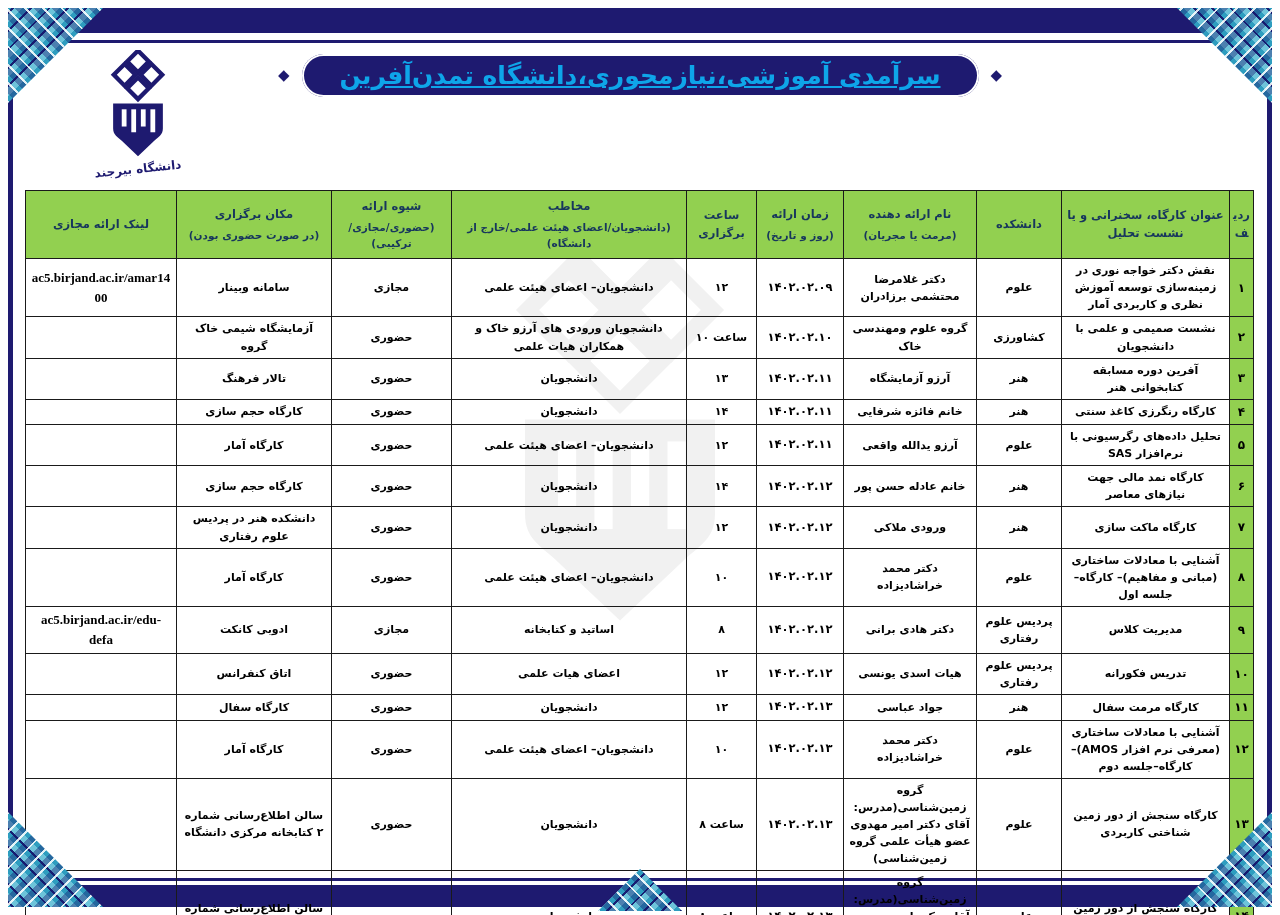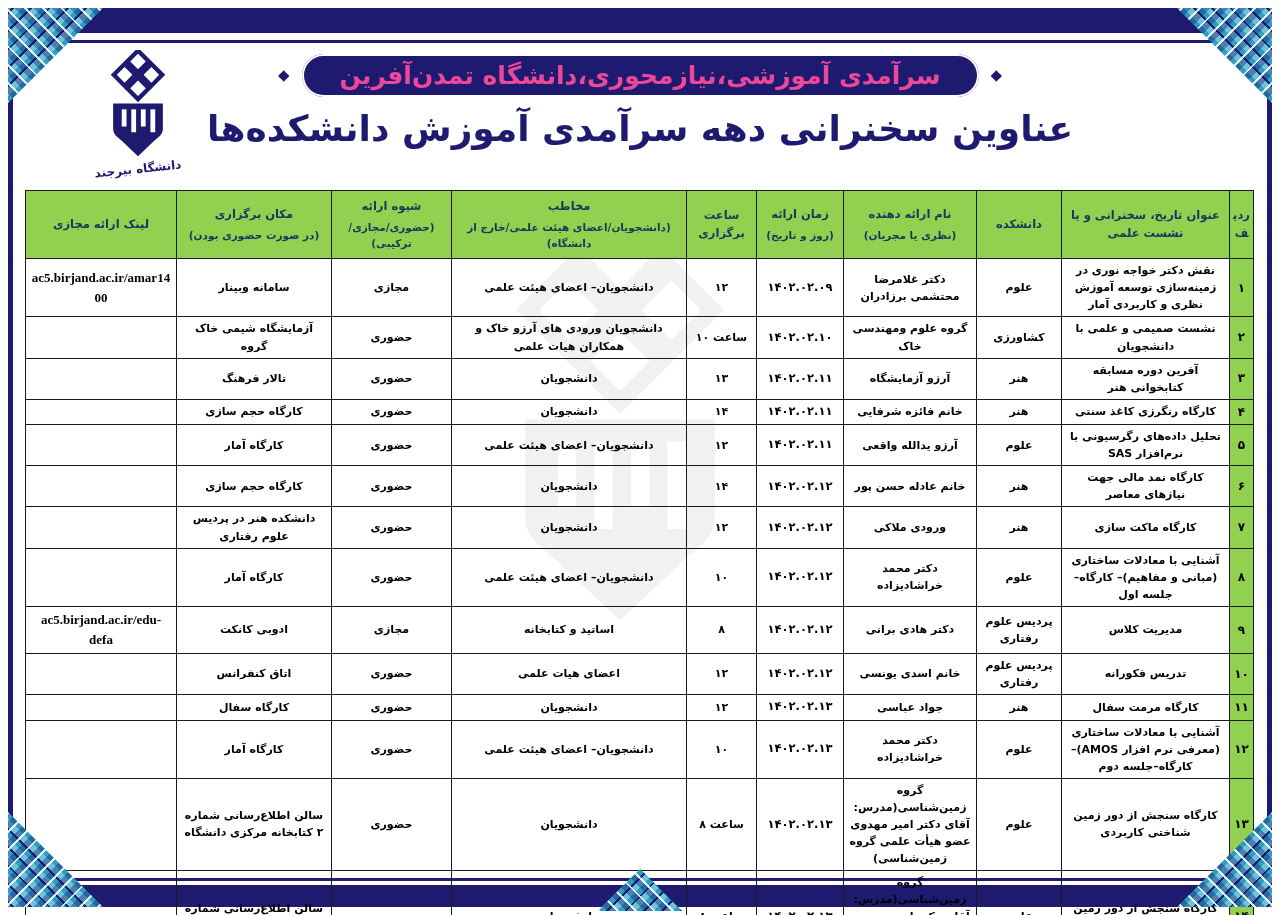--- a/index.html
+++ b/index.html
@@ -27,23 +27,23 @@
   .tile.bl{left:8px;bottom:8px;transform:scaleY(-1);}
   .tile.br{right:8px;bottom:8px;transform:scale(-1,-1);}
   .tile.bc{left:50%;bottom:4px;width:84px;height:42px;transform:translateX(-50%);
            clip-path:polygon(50% 0,100% 100%,0 100%);}
   
   .logo{position:absolute;right:auto;left:78px;top:50px;width:120px;text-align:center;color:var(--navy);z-index:2;}
   .logo svg{display:block;margin:0 auto;}
   .logo-caption{font-size:12px;font-weight:bold;transform:rotate(-6deg);margin-top:2px;letter-spacing:1px;}
   
   .banner-row{position:absolute;left:0;right:0;top:54px;display:flex;align-items:center;justify-content:center;gap:12px;z-index:2;}
-  .banner-pill{background:var(--navy);color:#ec4899;font-weight:bold;font-size:25px;
+  .banner-pill{background:var(--navy);color:#0ea5e9;font-weight:bold;font-size:25px;
                padding:7px 38px;border-radius:24px;white-space:nowrap;
-               box-shadow:0 0 0 2px #fff inset;}
+               box-shadow:0 0 0 2px #fff inset;text-decoration:underline;}
   .diamond{color:var(--navy);font-size:15px;line-height:1;}
   .page-title{position:absolute;left:0;right:0;top:108px;text-align:center;color:var(--navy);
               font-size:36px;font-weight:bold;z-index:2;}
   
   .watermark{position:absolute;left:430px;top:215px;width:380px;opacity:.06;z-index:1;filter:grayscale(1);}
   .watermark svg{width:100%;height:auto;}
   
   table.schedule{position:absolute;right:26px;top:190px;width:1228px;z-index:2;
                  border-collapse:collapse;table-layout:fixed;background:transparent;}
   .schedule th,.schedule td{border:1px solid var(--line);text-align:center;vertical-align:middle;
@@ -90,21 +90,20 @@
     </svg>
     <div class="logo-caption">دانشگاه بیرجند</div>
   </div>
 
   <div class="banner-row">
     <span class="diamond">◆</span>
     <span class="banner-pill">سرآمدی آموزشی،نیازمحوری،دانشگاه تمدن‌آفرین</span>
     <span class="diamond">◆</span>
   </div>
 
-  <div class="page-title">عناوین سخنرانی دهه سرآمدی آموزش دانشکده‌ها</div>
 
   <div class="watermark"><svg width="380" height="420" viewBox="0 0 100 115">
       <g stroke="#1e1a70" stroke-width="4.5" fill="none">
         <rect x="42" y="4" width="16" height="16" transform="rotate(45 50 12)"></rect>
         <rect x="28" y="18" width="16" height="16" transform="rotate(45 36 26)"></rect>
         <rect x="56" y="18" width="16" height="16" transform="rotate(45 64 26)"></rect>
         <rect x="42" y="32" width="16" height="16" transform="rotate(45 50 40)"></rect>
       </g>
       <path fill="#1e1a70" d="M24 56 h52 v26 c0 7 -5 9 -9 13 l-17 16 l-17 -16 c-4 -4 -9 -6 -9 -13 z"></path>
       <g fill="#fff">
@@ -124,23 +123,23 @@
       <col style="width:87px">
         <col style="width:70px">
         <col style="width:235px">
         <col style="width:120px">
       <col style="width:155px">
         <col style="width:151px">
     </colgroup>
     <thead>
       <tr>
           <th>ردیف</th>
-          <th>عنوان تاریخ، سخنرانی و یا نشست علمی</th>
+          <th>عنوان کارگاه، سخنرانی و یا نشست تحلیل</th>
           <th>دانشکده</th>
-          <th>نام ارائه دهنده<span class="sub">(نظری یا مجریان)</span></th>
+          <th>نام ارائه دهنده<span class="sub">(مرمت یا مجریان)</span></th>
           <th>زمان ارائه<span class="sub">(روز و تاریخ)</span></th>
           <th>ساعت برگزاری</th>
           <th>مخاطب<span class="sub">(دانشجویان/اعضای هیئت علمی/خارج از دانشگاه)</span></th>
           <th>شیوه ارائه<span class="sub">(حضوری/مجازی/ترکیبی)</span></th>
           <th>مکان برگزاری<span class="sub">(در صورت حضوری بودن)</span></th>
           <th>لینک ارائه مجازی</th>
         </tr>
     </thead>
     <tbody>
         <tr>
@@ -248,21 +247,21 @@
           <td>۸</td>
           <td>اساتید و کتابخانه</td>
           <td>مجازی</td>
           <td>ادوبی کانکت</td>
           <td class="link">ac5.birjand.ac.ir/edu-defa</td>
         </tr>
         <tr>
           <td class="num">۱۰</td>
           <td>تدریس فکورانه</td>
           <td>پردیس علوم رفتاری</td>
-          <td>خانم اسدی یونسی</td>
+          <td>هیات اسدی یونسی</td>
           <td>۱۴۰۲.۰۲.۱۲</td>
           <td>۱۲</td>
           <td>اعضای هیات علمی</td>
           <td>حضوری</td>
           <td>اتاق کنفرانس</td>
           <td class="link"></td>
         </tr>
         <tr>
           <td class="num">۱۱</td>
           <td>کارگاه مرمت سفال</td>

